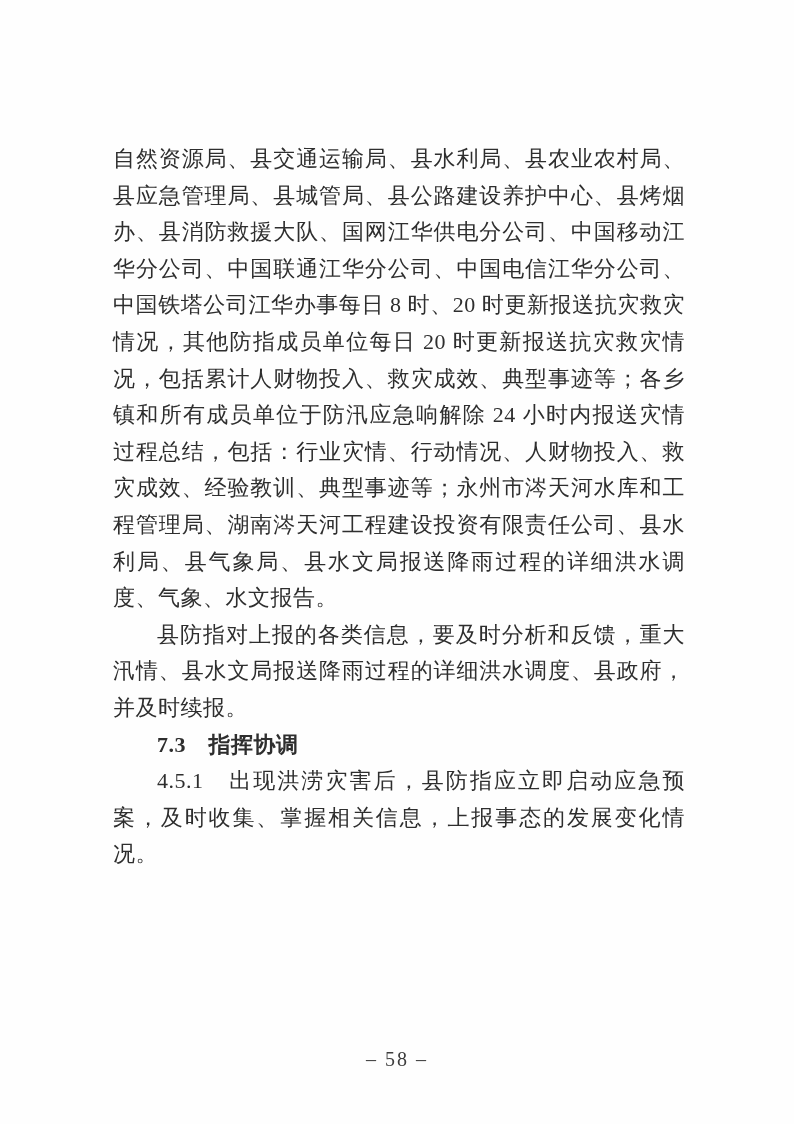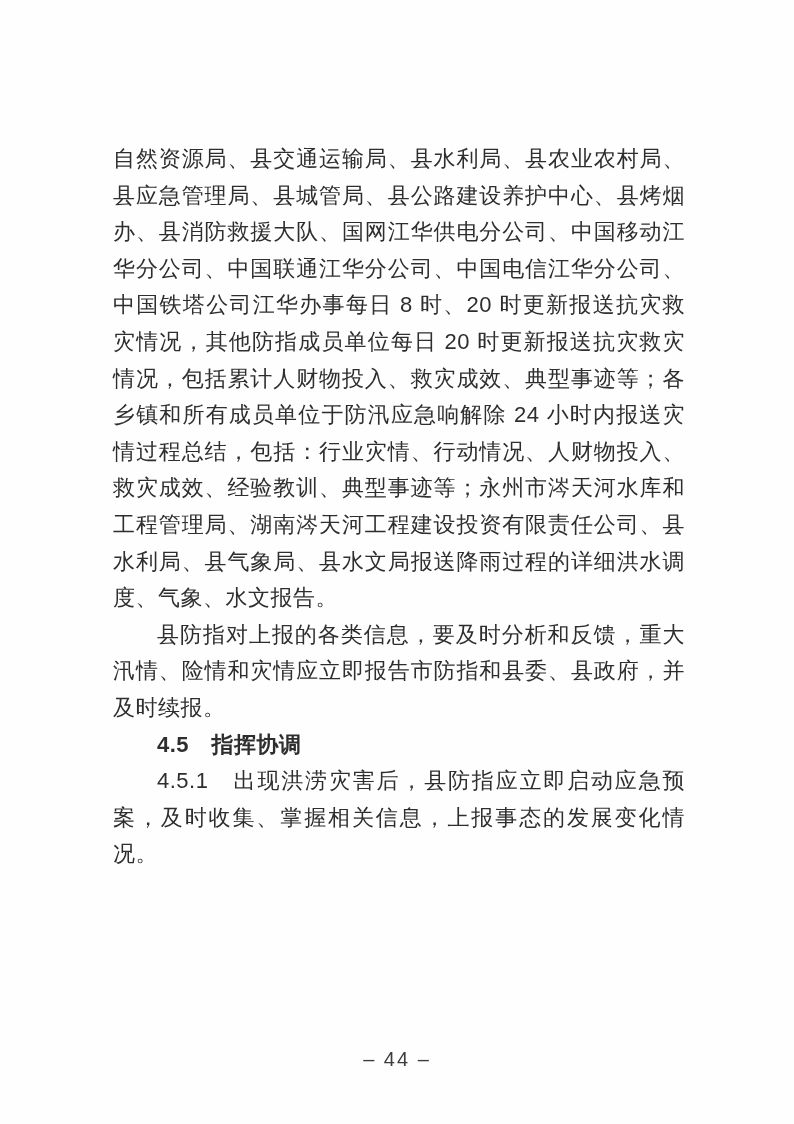--- a/index.html
+++ b/index.html
@@ -7,21 +7,21 @@
     padding: 0;
     background: #e8e8e8;
   }
   .page {
     position: relative;
     width: 794px;
     height: 1124px;
     margin: 0 auto;
     background: #fefefe;
     overflow: hidden;
-    font-family: Liberation Sans, sans-serif;
+    font-family: Liberation Serif, serif;
     color: #2e2e2e;
   }
   .content {
     position: absolute;
     left: 113px;
     top: 141px;
     width: 572px;
     font-size: 22px;
     line-height: 36.6px;
     text-align: justify;
@@ -52,18 +52,18 @@
     letter-spacing: 2px;
     color: #3d3d3d;
   }
 </style>
 </head>
 <body>
 
 <div class="page">
   <div class="content">
     <p class="para">自然资源局、县交通运输局、县水利局、县农业农村局、县应急管理局、县城管局、县公路建设养护中心、县烤烟办、县消防救援大队、国网江华供电分公司、中国移动江华分公司、中国联通江华分公司、中国电信江华分公司、中国铁塔公司江华办事每日 8 时、20 时更新报送抗灾救灾情况，其他防指成员单位每日 20 时更新报送抗灾救灾情况，包括累计人财物投入、救灾成效、典型事迹等；各乡镇和所有成员单位于防汛应急响解除 24 小时内报送灾情过程总结，包括：行业灾情、行动情况、人财物投入、救灾成效、经验教训、典型事迹等；永州市涔天河水库和工程管理局、湖南涔天河工程建设投资有限责任公司、县水利局、县气象局、县水文局报送降雨过程的详细洪水调度、气象、水文报告。</p>
-    <p class="para indent">县防指对上报的各类信息，要及时分析和反馈，重大汛情、险情和灾情应立即报告市防指和县委、县政府，并及时续报。</p>
-    <h2 class="heading heading-bold indent">4.5　指挥协调</h2>
+    <p class="para indent">县防指对上报的各类信息，要及时分析和反馈，重大汛情、县水文局报送降雨过程的详细洪水调度、县政府，并及时续报。</p>
+    <h2 class="heading heading-bold indent">7.3　指挥协调</h2>
     <p class="para indent">4.5.1　出现洪涝灾害后，县防指应立即启动应急预案，及时收集、掌握相关信息，上报事态的发展变化情况。</p>
   </div>
-  <div class="footer">– 44 –</div>
+  <div class="footer">– 58 –</div>
 </div>
 
 </body></html>

